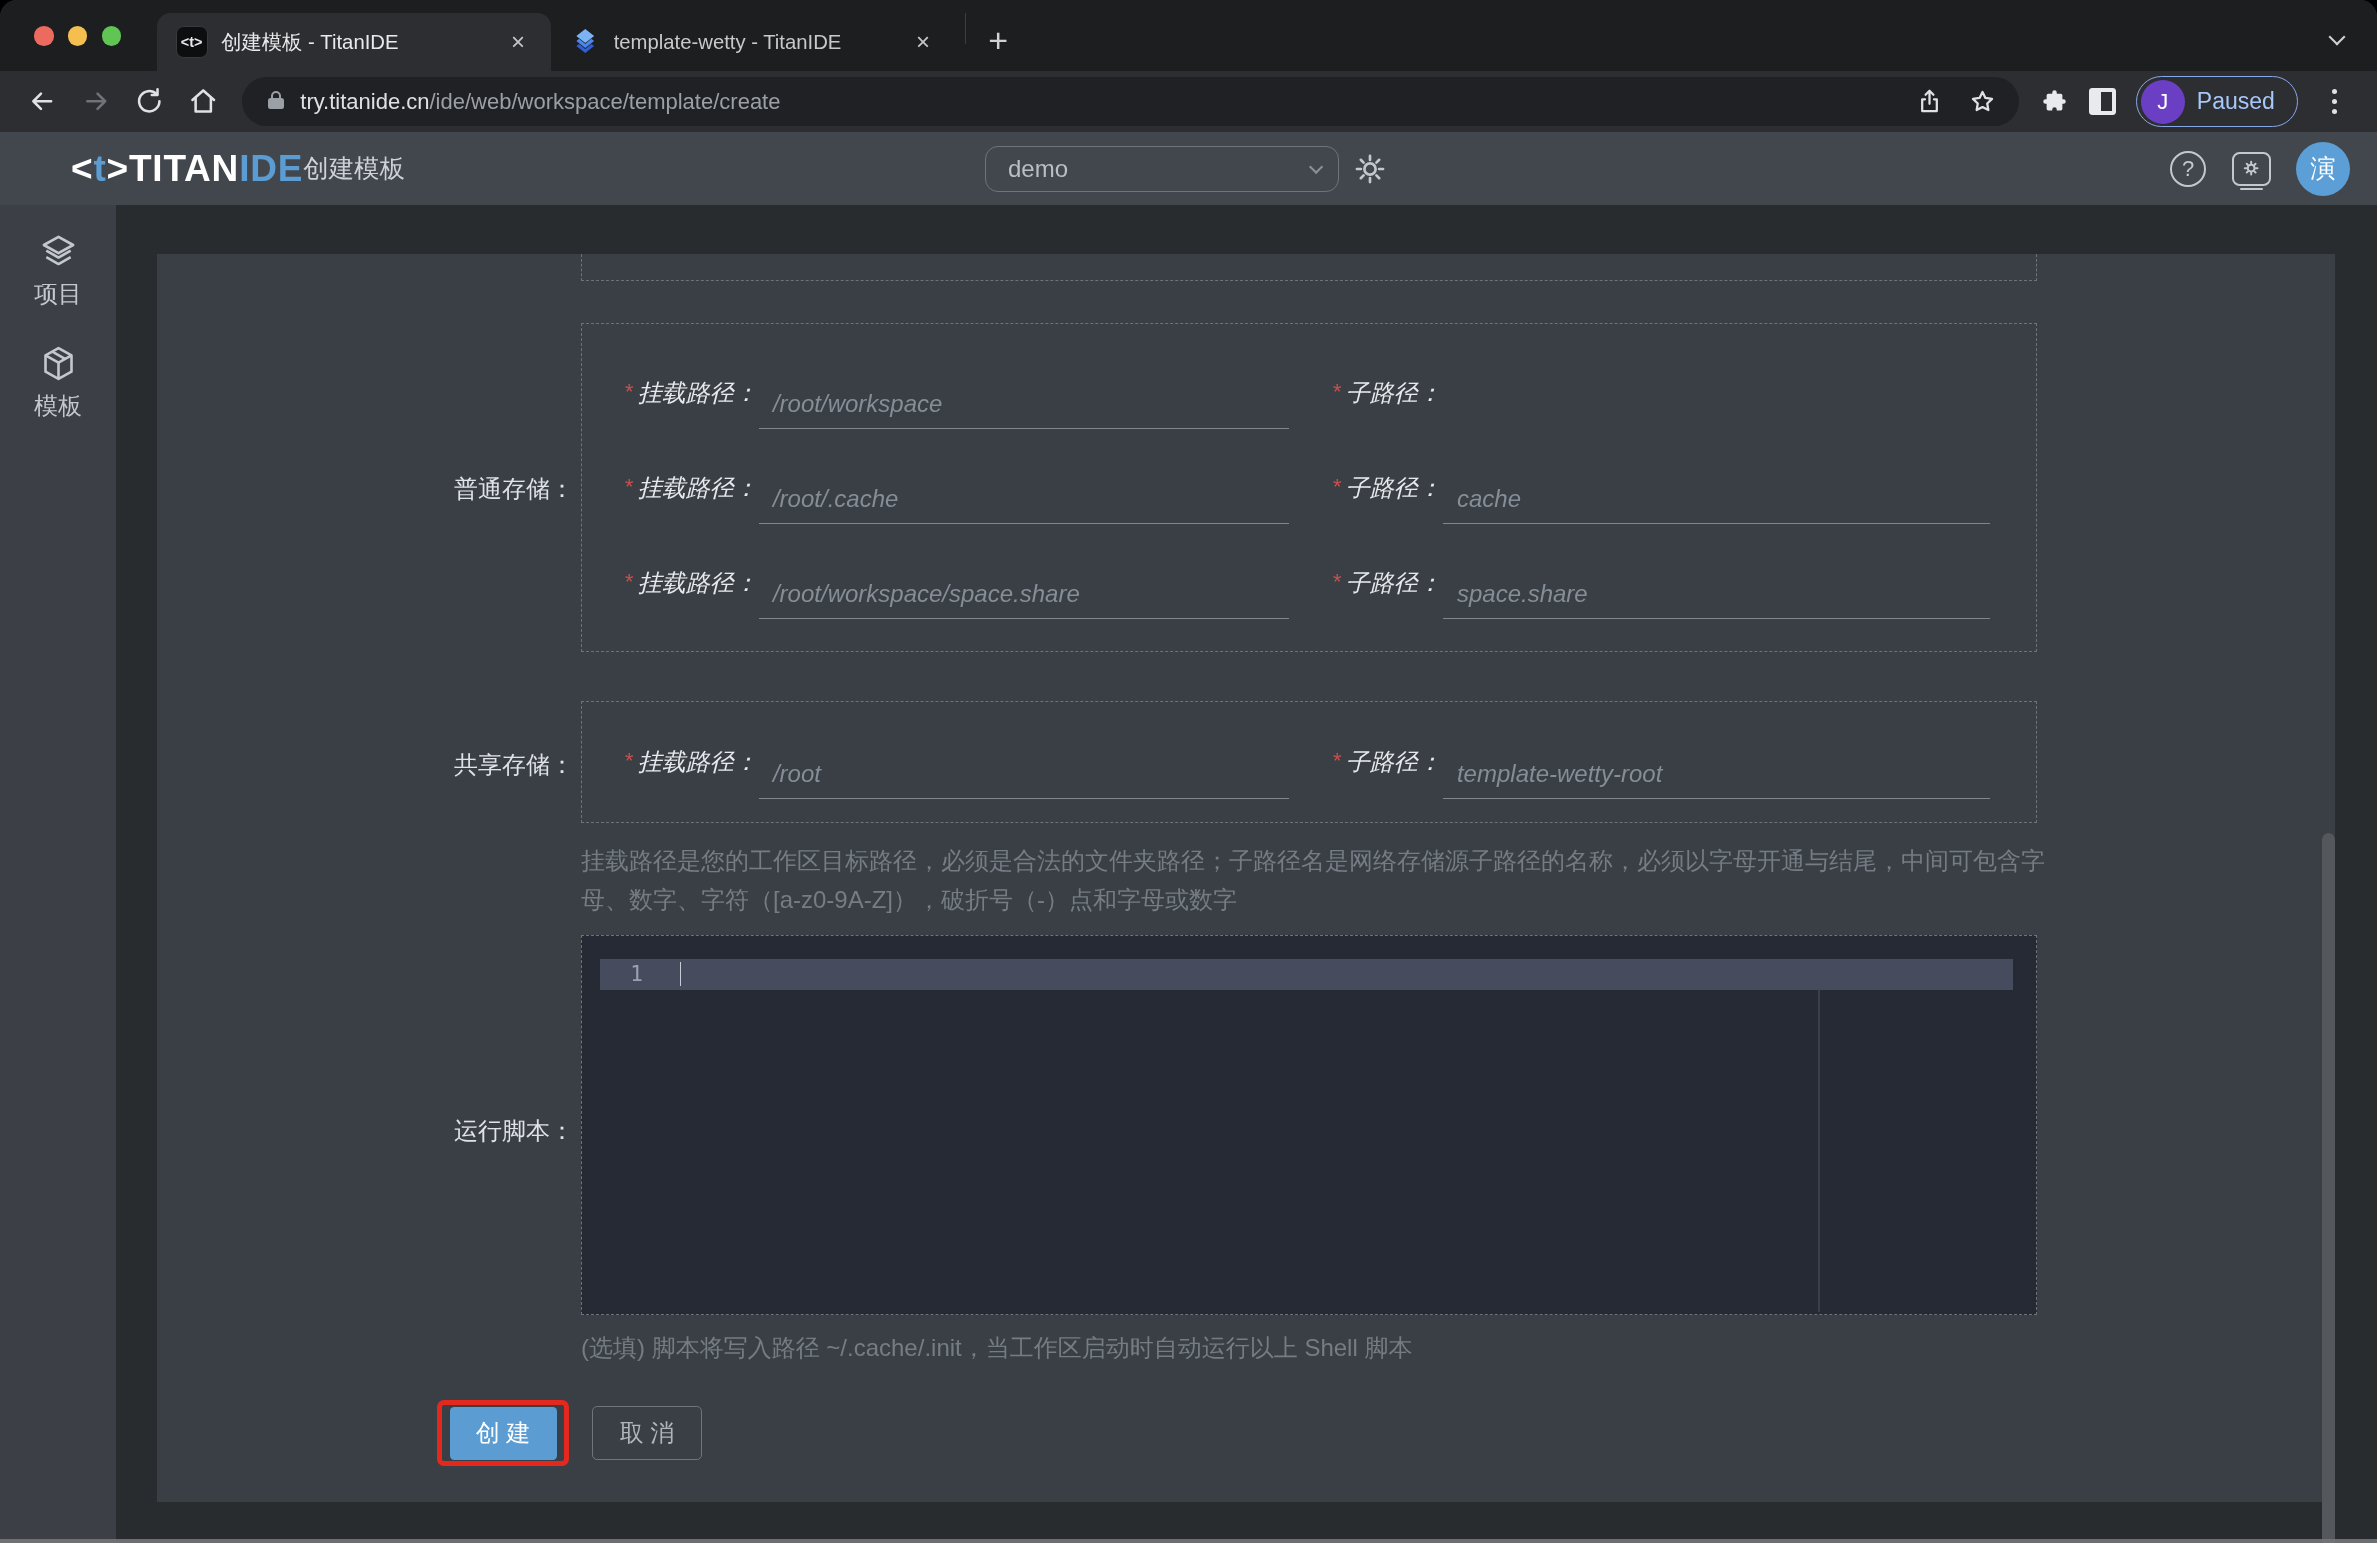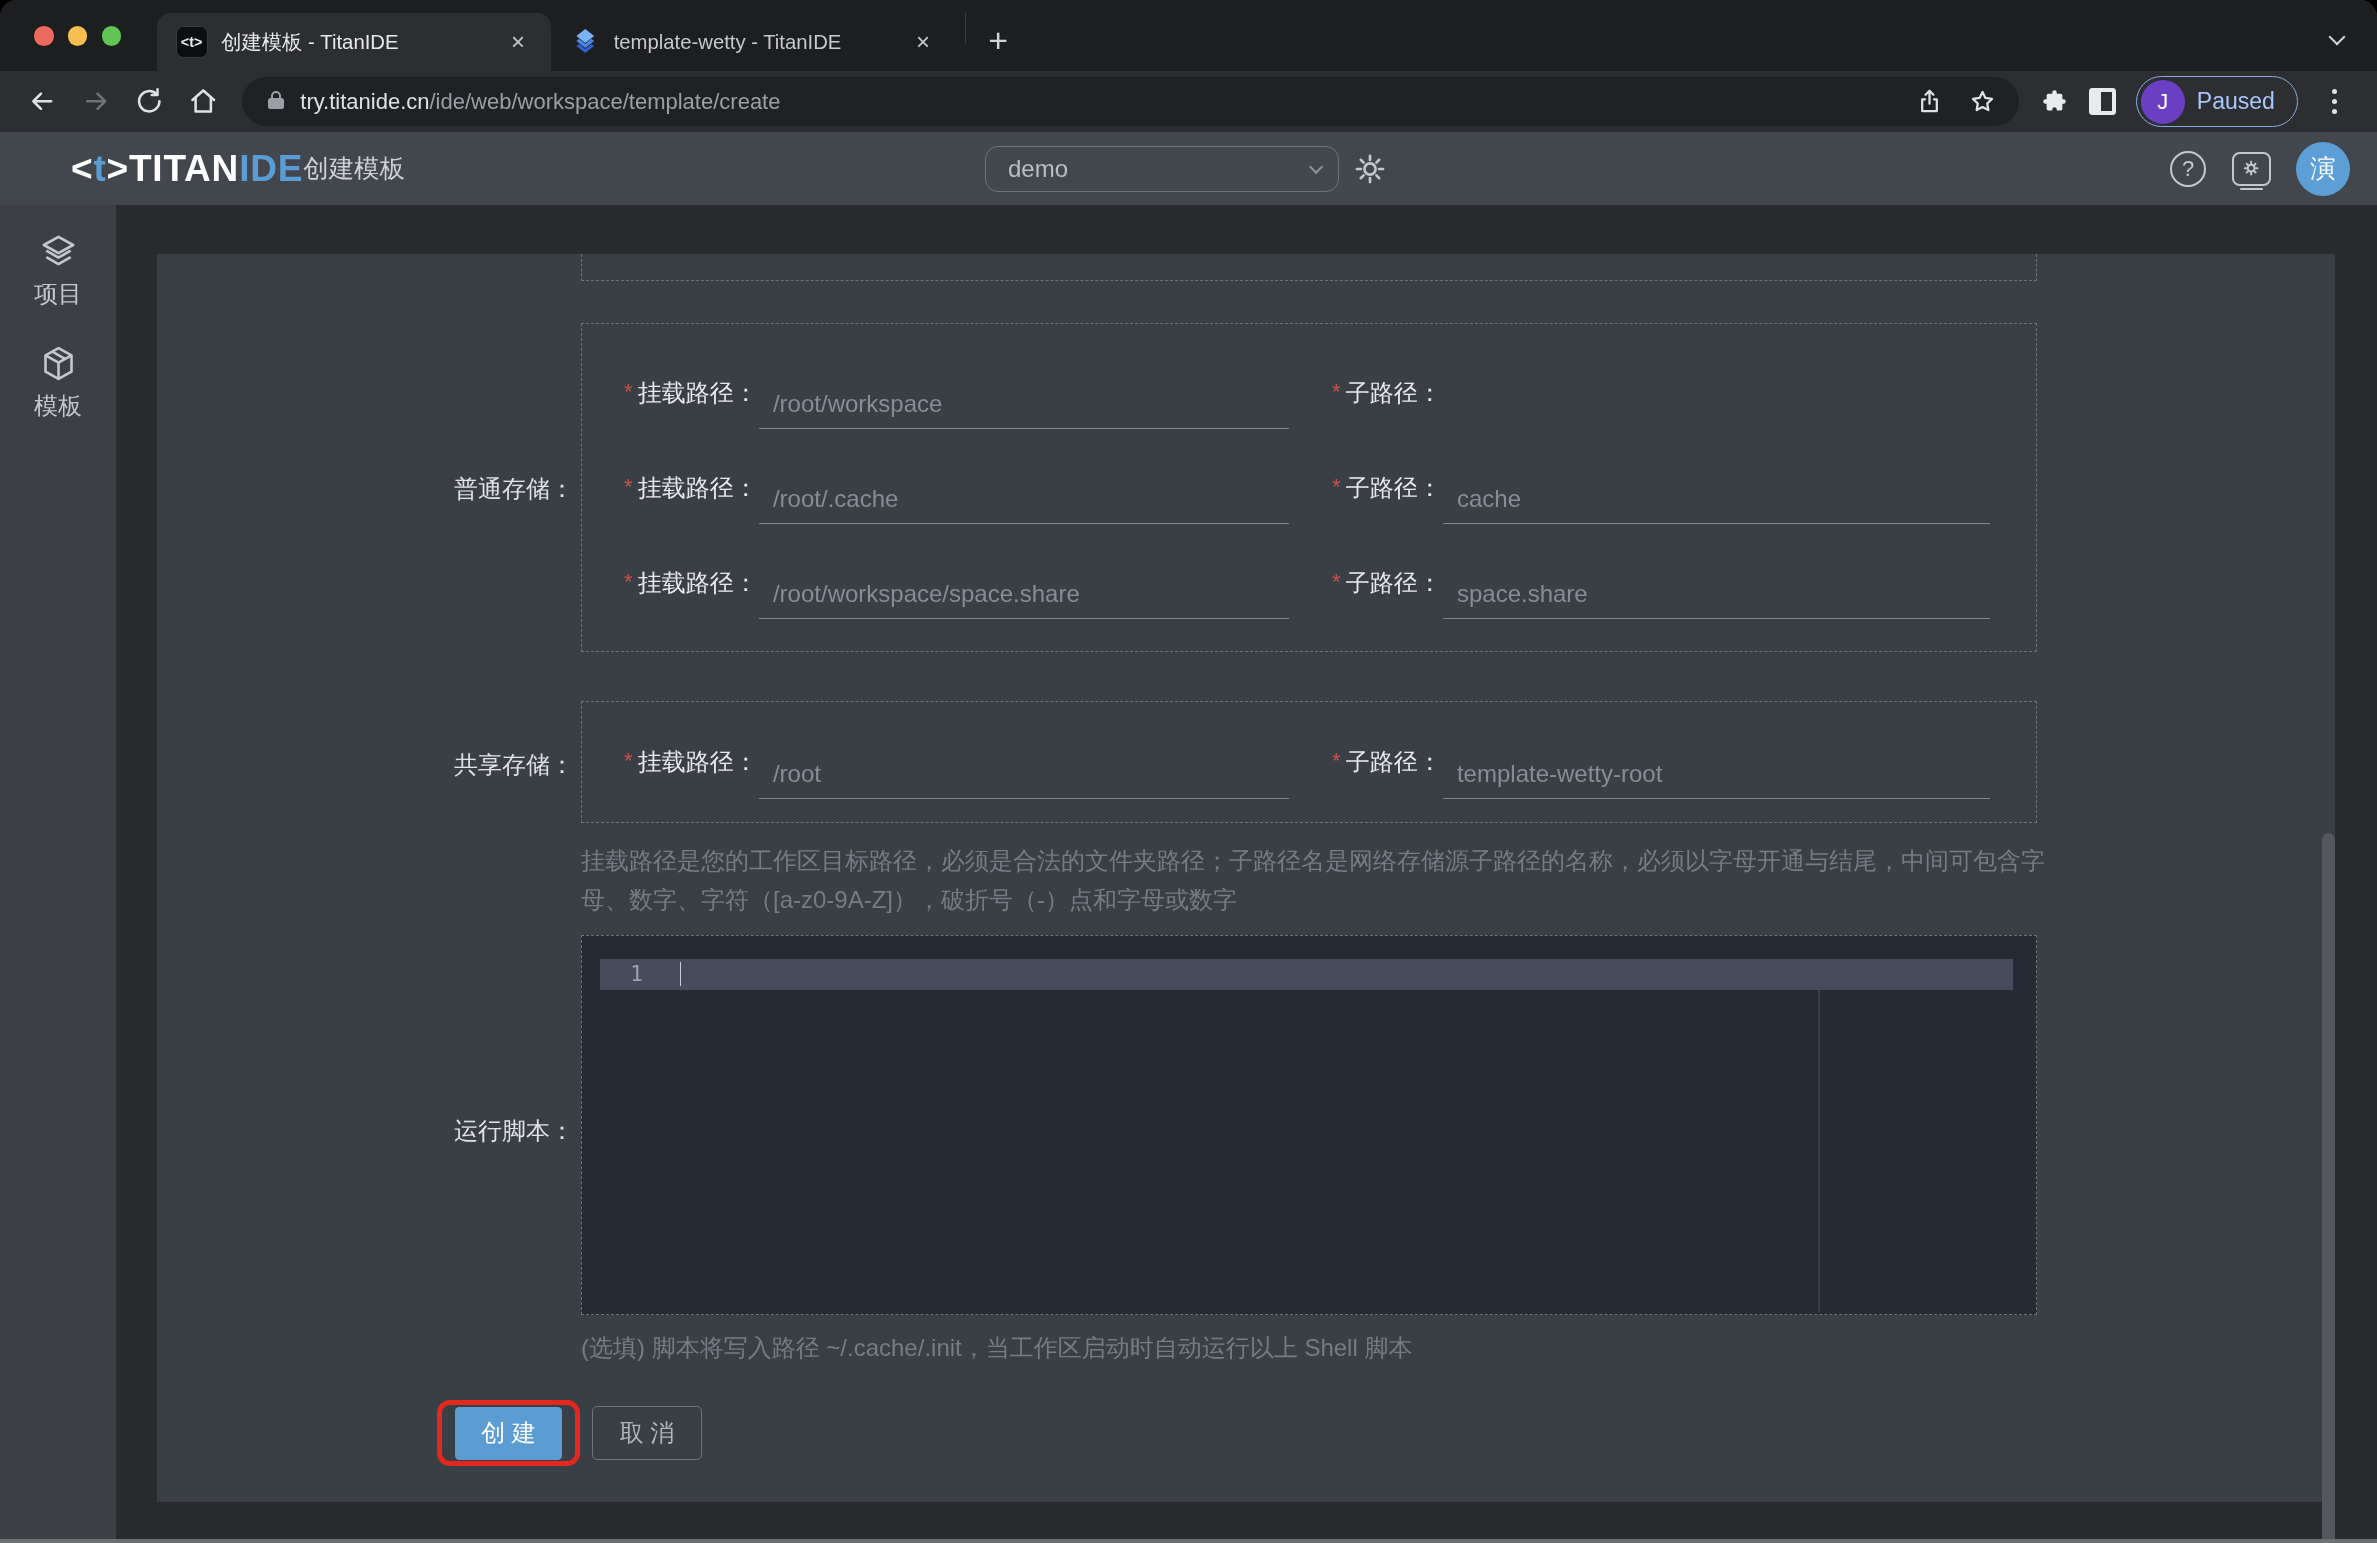--- a/index.html
+++ b/index.html
@@ -69,40 +69,40 @@
   
   .gbox { position:absolute; left:424px; width:1456px; border:1.7px dashed #6d7379; }
   .gbox-partial { top:0; height:27px; border-top:none; }
   .gbox-normal { top:69px; height:329px; display:flex; flex-direction:column; justify-content:center; }
   .gbox-shared { top:447px; height:122px; display:flex; flex-direction:column; justify-content:center; }
   .group-label { position:absolute; left:273px; width:144px; text-align:right; font-size:24px; color:#dfe3e7; }
   .lab-normal { top:219px; } .lab-shared { top:495px; } .lab-script { top:861px; }
 
   .frow { height:95px; display:flex; align-items:center; padding:0 46px 0 42px; }
   .gbox-shared .frow { height:110px; }
-  .fld { display:flex; align-items:center; }
+  .fld { display:flex; align-items:center;font-style:italic; }
   .fld-mount { width:665px; flex:none; }
   .fld-sub { flex:1; margin-left:43px; }
   .flabel { font-size:24px; color:#e7eaed; white-space:nowrap; flex:none; }
   .req { color:#c9504b; font-size:22px; margin-right:5.1px; vertical-align:1.7px; }
   .uinput { flex:1; height:49px; border-bottom:1.7px solid #80868d; display:flex; align-items:center; padding-left:13.6px; font-size:24px; color:#858d96; margin-top:0; position:relative; top:12px; margin-left:1.7px; }
 
   .path-help { position:absolute; left:424px; top:587px; width:1470px; font-size:24px; line-height:39px; color:#757c84; }
 
   
   .editor-box { position:absolute; left:424px; top:681px; width:1456px; height:380px; border:1.7px dashed #6d7379; background:#262a35; }
   .ed-line { position:absolute; left:18px; top:23px; width:1413px; height:30.5px; background:#464b5e; display:flex; align-items:center; }
   .ed-gutter { width:73px; text-align:center; font-family:"DejaVu Sans Mono","Liberation Mono",monospace; font-size:21px; color:#9aa2b2; flex:none; }
   .ed-caret { width:1.7px; height:24px; background:#c7cdd8; margin-left:6.8px; }
   .ed-ruler { position:absolute; left:1236px; top:53px; bottom:1.7px; width:1.7px; background:#3a3f4e; }
 
   .script-help { position:absolute; left:424px; top:1078px; font-size:24px; color:#757c84; }
 
   
-  .create-outline { position:absolute; left:280px; top:1146px; width:143px; height:66px; border:5.1px solid #e5281d; border-radius:13px; display:flex; align-items:center; justify-content:center; }
+  .create-outline { position:absolute; left:280px; top:1146px; width:132px; height:66px; border:5.1px solid #e5281d; border-radius:7px; display:flex; align-items:center; justify-content:center; }
   .btn-create { width:107px; height:53px; background:#5b9dd3; border:none; border-radius:4.2px; color:#fff; font-size:24px; display:flex; align-items:center; justify-content:center; white-space:nowrap; }
   .btn-cancel { position:absolute; left:435px; top:1152px; width:110px; height:54px; background:transparent; border:1.7px solid #6f757b; border-radius:5.1px; color:#b0b5bb; font-size:24px; display:flex; align-items:center; justify-content:center; white-space:nowrap; }
 
   
   .scroll-thumb { position:absolute; right:42px; top:628px; width:12.7px; bottom:0; background:#54585d; border-radius:6.8px 6.8px 0 0; }
   .bottom-strip { position:absolute; left:0; right:0; bottom:0; height:5.1px; background:#737679; opacity:.9; }
 </style>
 </head>
 <body>
 

